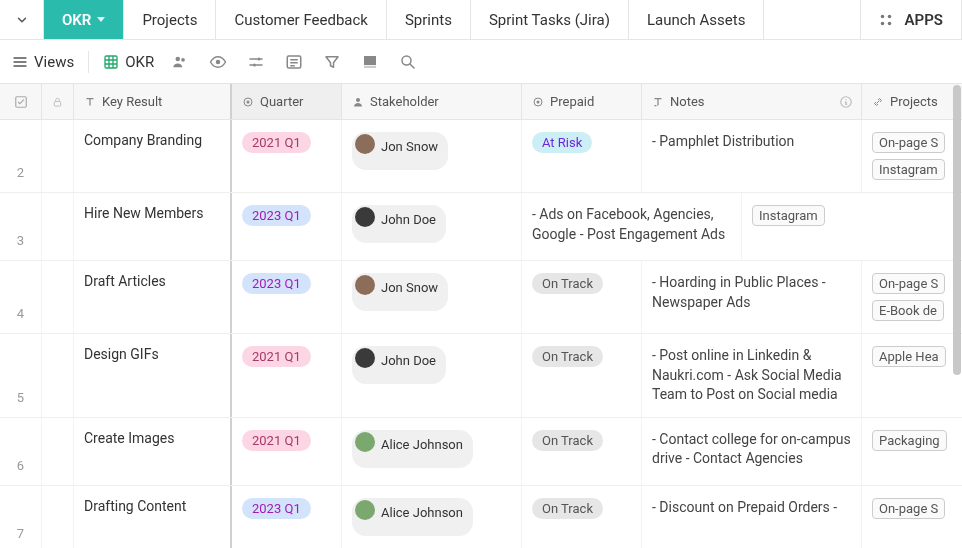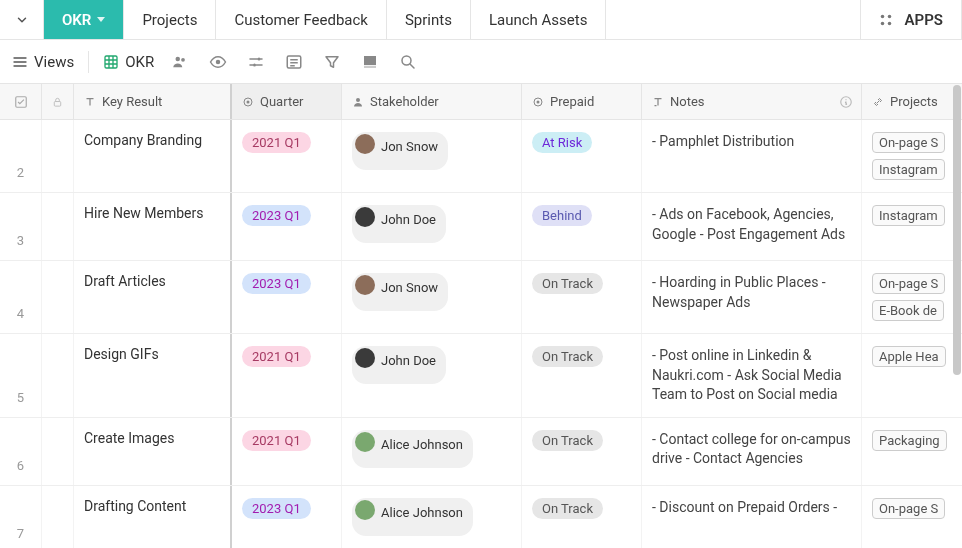--- a/index.html
+++ b/index.html
@@ -245,20 +245,23 @@
   <div class="tab">
       <span>Projects</span>
     </div>
   <div class="tab">
       <span>Customer Feedback</span>
     </div>
   <div class="tab">
       <span>Sprints</span>
     </div>
   <div class="tab">
+      <span>Sprint Tasks (Jira)</span>
+    </div>
+  <div class="tab">
       <span>Launch Assets</span>
     </div>
   <div class="tab apps">
     <svg width="14" height="14" viewBox="0 0 24 24">
       <circle cx="6" cy="6" r="3" fill="#777"></circle>
         <circle cx="18" cy="6" r="3" fill="#777"></circle>
       <circle cx="6" cy="18" r="3" fill="#777"></circle>
         <circle cx="18" cy="18" r="3" fill="#777"></circle>
     </svg>
     <span>APPS</span>
@@ -414,23 +417,20 @@
     <div class="cell c-key">Hire New Members</div>
     <div class="cell c-qtr">
       <span class="pill pill-blue">2023 Q1</span>
     </div>
     <div class="cell c-stake">
       <span class="stake-chip">
         <span class="avatar avatar-2"></span>
         <span>John Doe</span>
       </span>
     </div>
-    <div class="cell c-status">
-      <span class="pill pill-behind">Behind</span>
-    </div>
     <div class="cell c-notes">- Ads on Facebook, Agencies, Google - Post Engagement Ads</div>
     <div class="cell c-proj">
         <span class="proj-chip">Instagram</span>
       </div>
   </div>
     <div class="data-row">
     <div class="cell c-num">4</div>
     <div class="cell c-lock"></div>
     <div class="cell c-key">Draft Articles</div>
     <div class="cell c-qtr">

